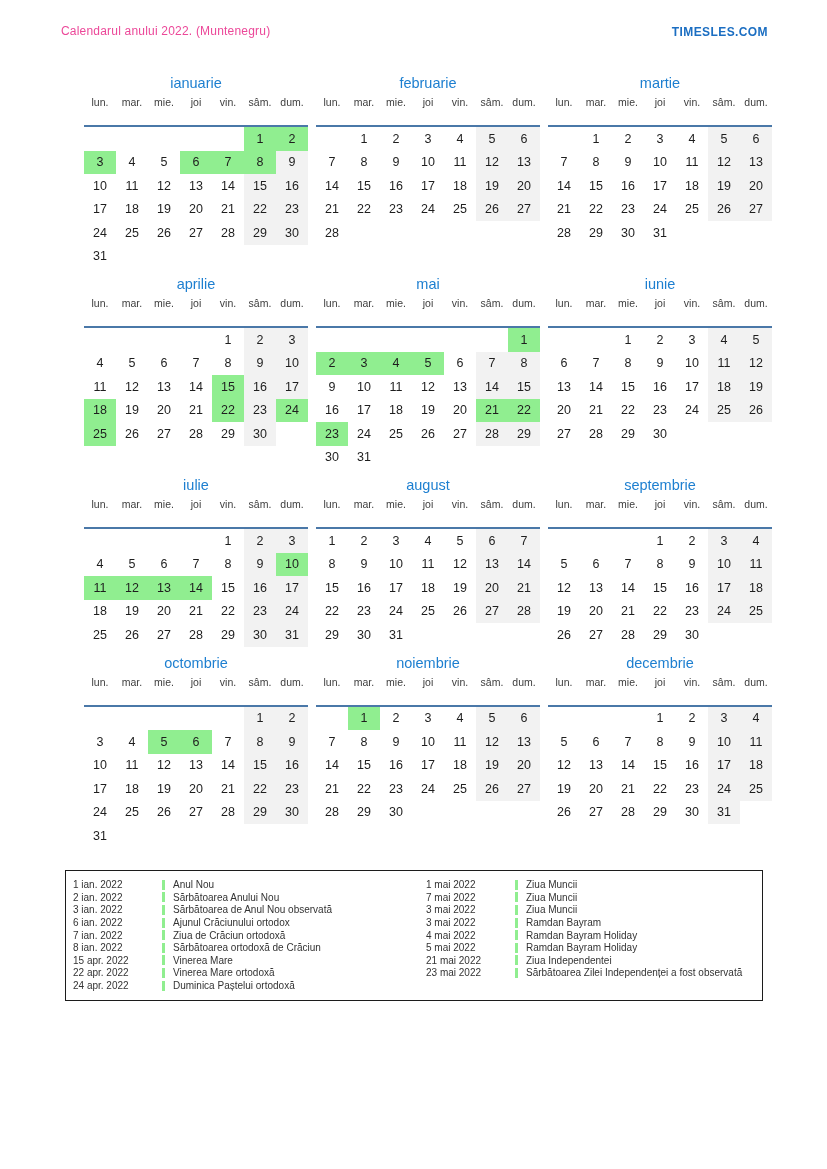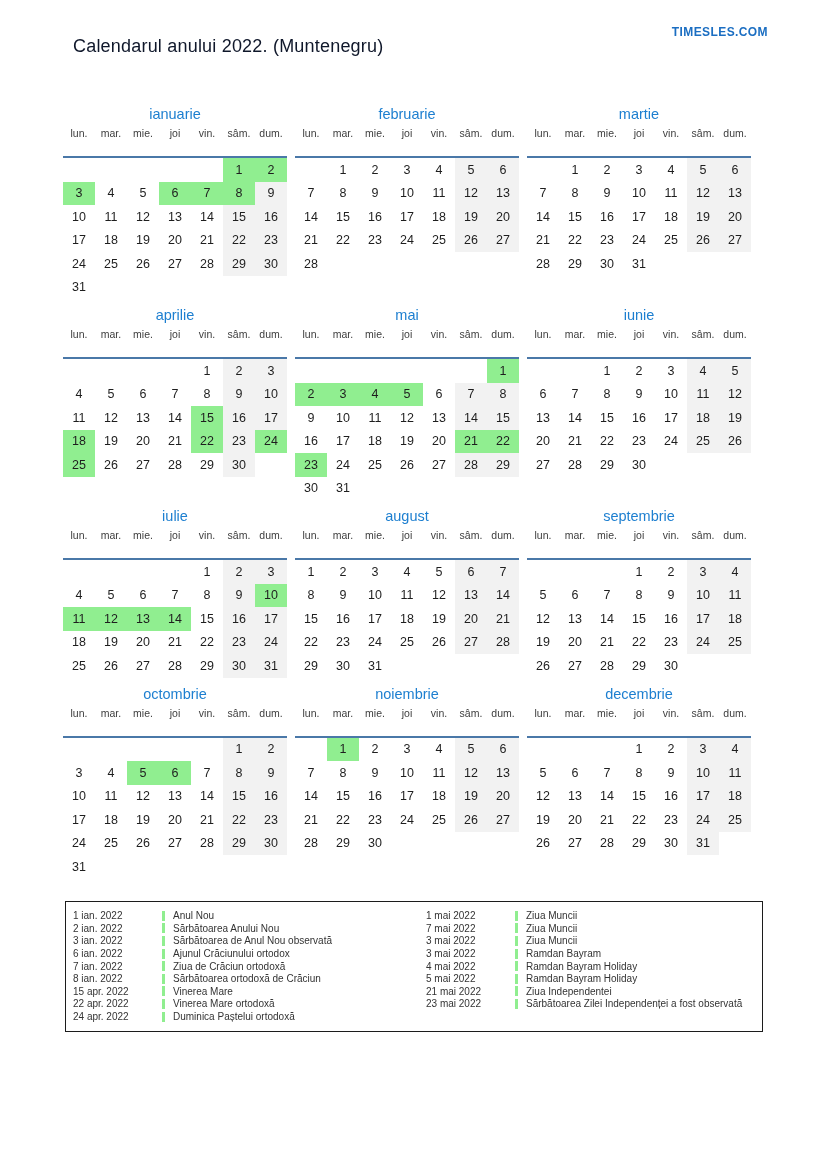--- a/index.html
+++ b/index.html
@@ -10,24 +10,24 @@
     --link:#1b6ec2;
   }
   *{box-sizing:border-box;}
   html,body{margin:0;padding:0;}
   body{
     width:827px;height:1169px;background:#ffffff;
     font-family:"Liberation Sans", sans-serif;
     -webkit-font-smoothing:antialiased;
   }
   .top{display:flex;justify-content:space-between;align-items:flex-start;padding:20px 59px 0 57px;}
-  .page-title{margin:16px;font-size:18px;font-weight:500;color:#0f172a;letter-spacing:0.2px;}
+  .page-title{margin:4px;font-size:12px;font-weight:500;color:#ec4899;letter-spacing:0.2px;}
   .site-link{font-size:12px;font-weight:700;color:var(--link);margin-top:5px;letter-spacing:0.4px;text-decoration:none;cursor:pointer;}
   #months-grid{
-    width:698px;margin:33px 0 0 63px;
+    width:698px;margin:33px 0 0 84px;
     display:grid;grid-template-columns:repeat(3,224px);
     column-gap:13px;row-gap:28px;align-items:start;gap:8px;
   }
   .month{width:224px;}
   .month-title{margin:0 0 5px 0;font-size:14.5px;font-weight:400;color:var(--blue);text-align:center;}
   .weekdays{display:grid;grid-template-columns:repeat(7,1fr);padding-bottom:17px;}
   .wd{font-size:10.5px;color:#3d3d3d;text-align:center;}
   .rule{height:2px;background:var(--rule);}
   .days{display:grid;grid-template-columns:repeat(7,1fr);grid-auto-rows:23.5px;}
   .day{display:flex;align-items:center;justify-content:center;font-size:12.5px;color:#1e1e1e;}

